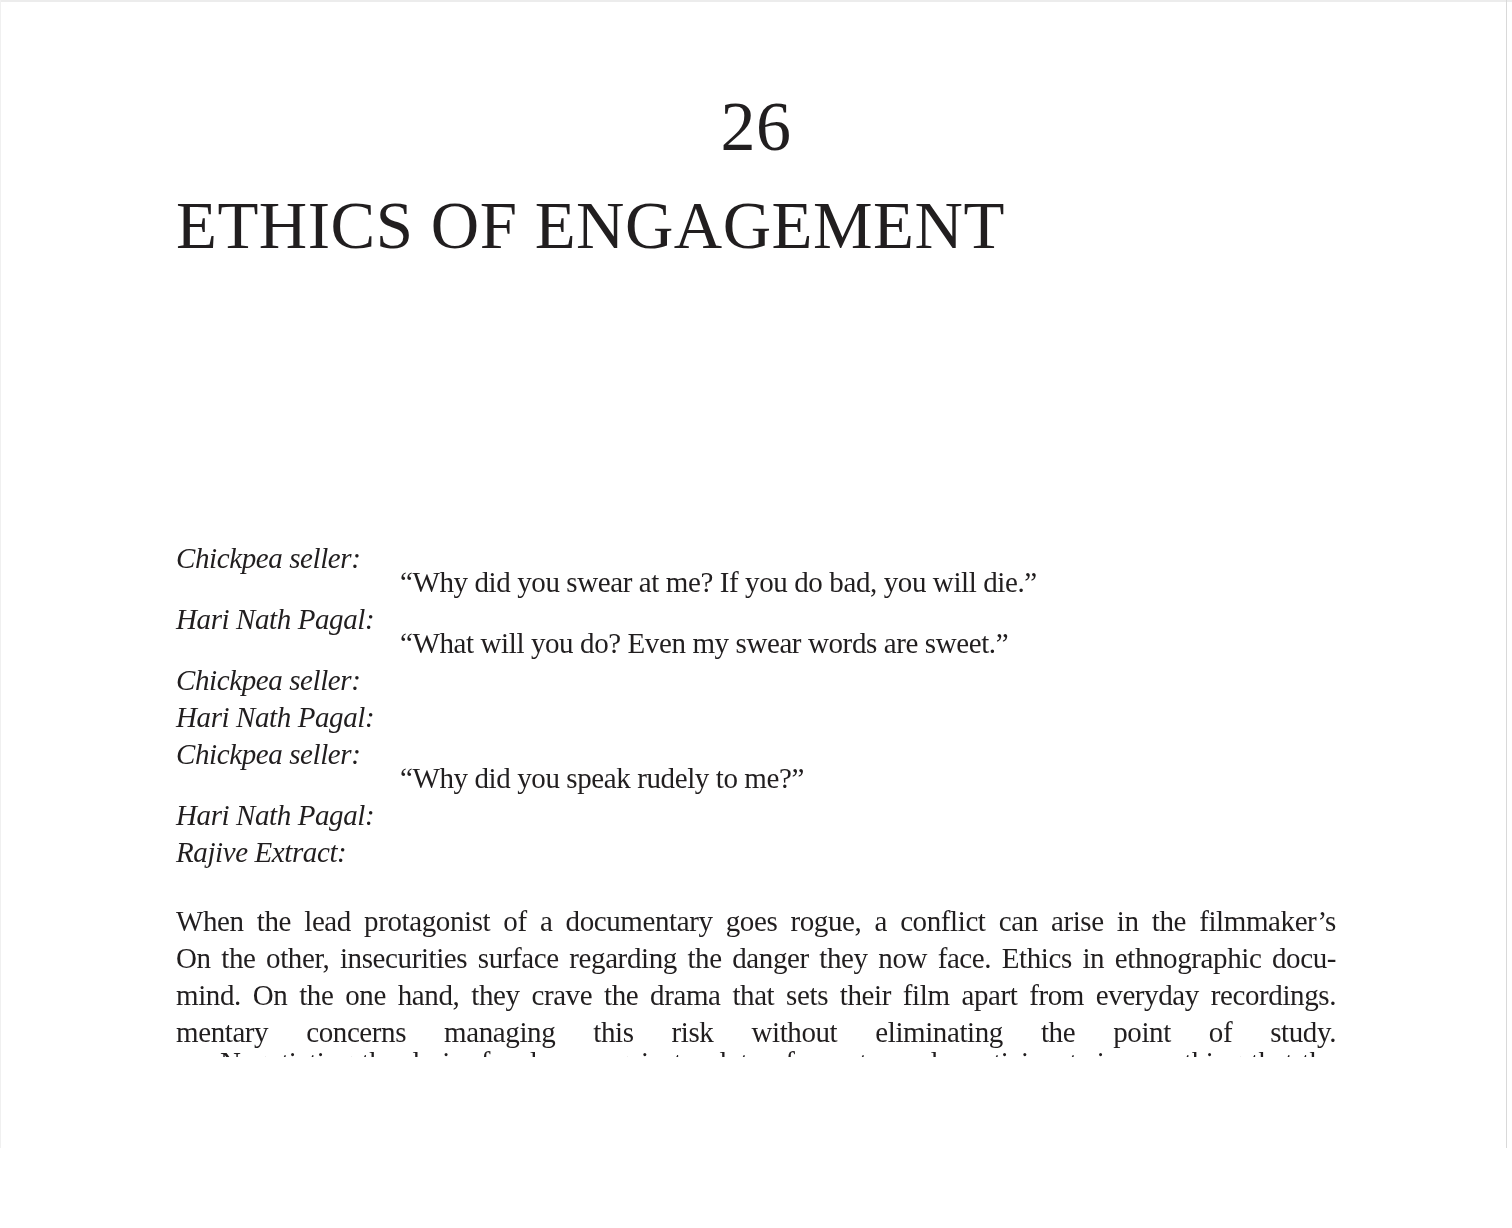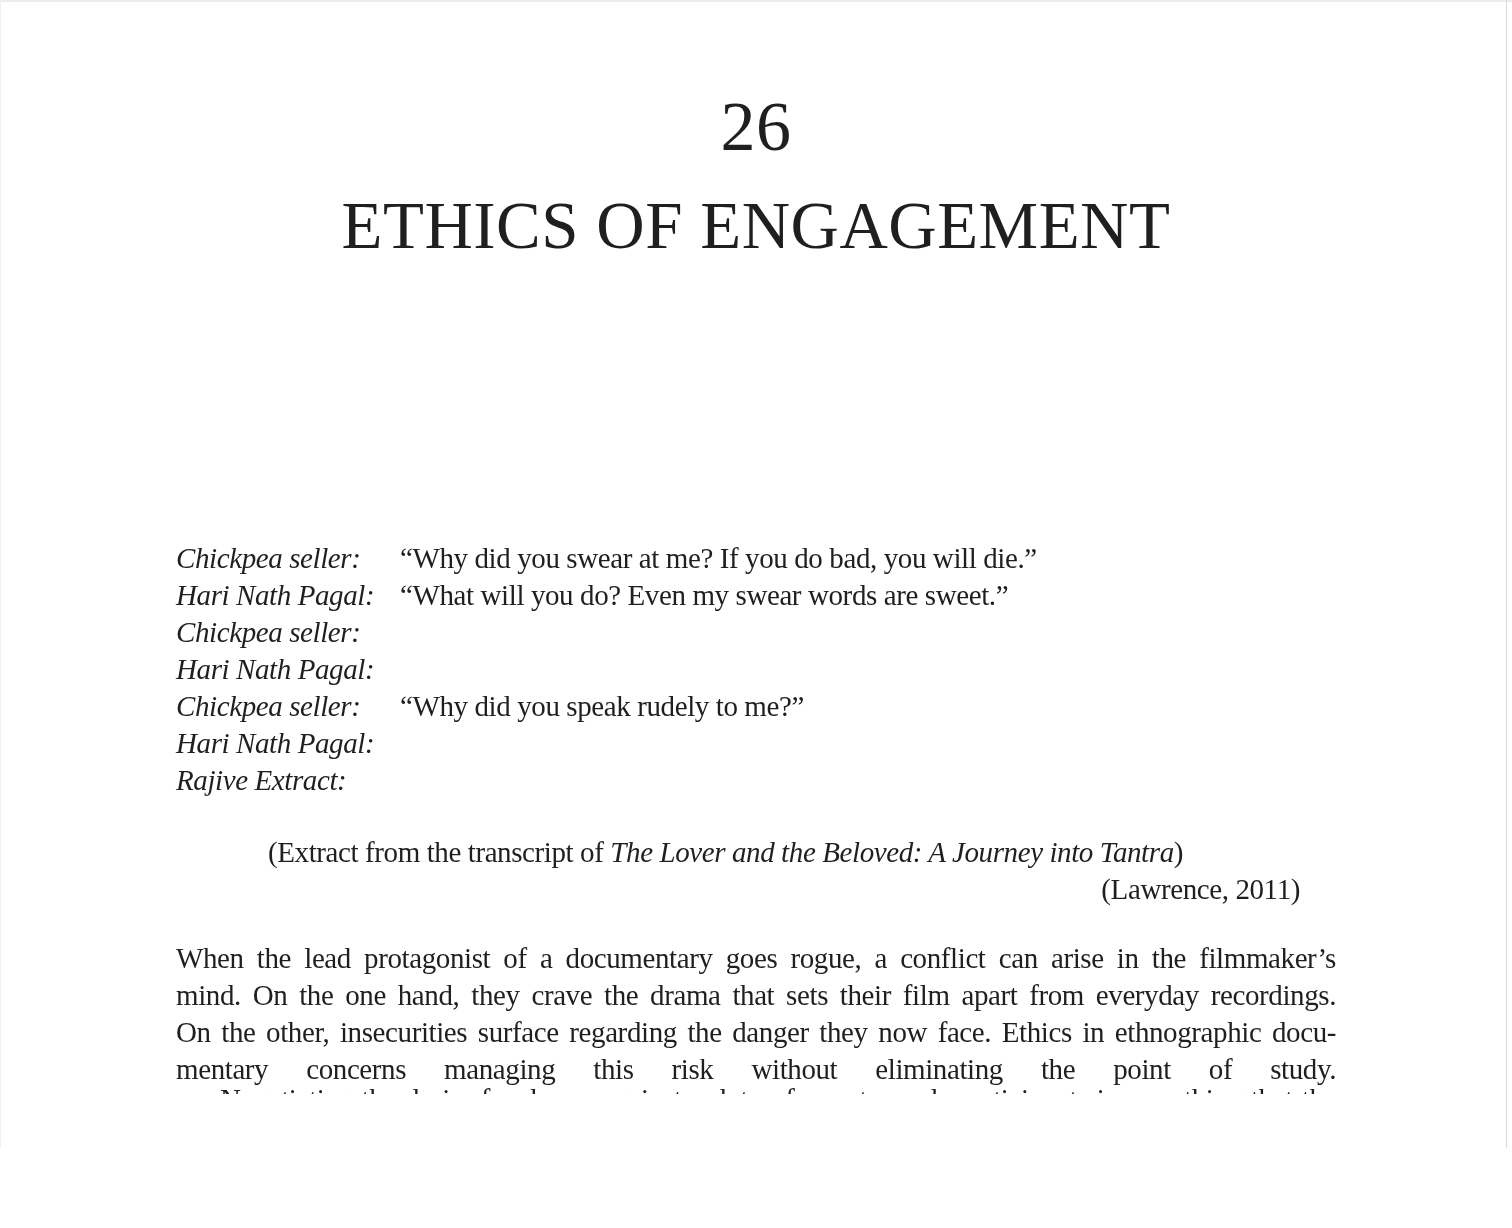--- a/index.html
+++ b/index.html
@@ -37,21 +37,21 @@
 
   .chapter-number {
     margin-top: 92px;
     text-align: center;
     font-size: 70px;
     line-height: 1;
     letter-spacing: 0.5px;
   }
   .chapter-title {
     margin: 30px 0 0 0;
-    text-align: center;
+    text-align: left;
     font-size: 67px;
     line-height: 1;
     font-weight: normal;
     letter-spacing: 0.5px;
   }
   .author {
     margin-top: 62px;
     text-align: center;
     font-size: 34px;
     line-height: 1;
@@ -66,20 +66,21 @@
   }
   .drow { display: flex; }
   .dspeaker {
     flex: none;
     width: 224px;
     font-style: italic;
   }
   .dtext {
     flex: 1;
     white-space: pre-line;
+    margin-top: 24px;
   }
 
   .attribution {
     margin-top: 35px;
     font-size: 29px;
     line-height: 37px;
     letter-spacing: -0.4px;
   }
   .attr-line1 { padding-left: 92px; }
   .attr-line2 {
@@ -147,29 +148,25 @@
         <span class="dtext">“Why did you speak rudely to me?”</span>
       </div>
       <div class="drow">
         <span class="dspeaker">Hari Nath Pagal:</span>
       </div>
       <div class="drow">
         <span class="dspeaker">Rajive Extract:</span>
       </div>
     </div>
 
-    <div class="attribution">
-      <div class="attr-line1"><span>(Extract from the transcript of </span><span class="film-title">The Lover and the Beloved: A Journey into Tantra</span><span>)</span></div>
-      <div class="attr-line2">(Lawrence, 2011)</div>
-    </div>
 
     <div class="body-text">
       <div class="bline">When the lead protagonist of a documentary goes rogue, a conflict can arise in the filmmaker’s</div>
+      <div class="bline">On the other, insecurities surface regarding the danger they now face. Ethics in ethnographic docu-</div>
       <div class="bline">mind. On the one hand, they crave the drama that sets their film apart from everyday recordings.</div>
-      <div class="bline">On the other, insecurities surface regarding the danger they now face. Ethics in ethnographic docu-</div>
       <div class="bline bline-last">mentary concerns managing this risk without eliminating the point of study.</div>
       <div class="bclip">
         <div class="bclip-inner">Negotiating the desire for drama against a duty of care towards participants is something that the film-</div>
       </div>
     </div>
 
   </div>
 </div>
 
 </body></html>

